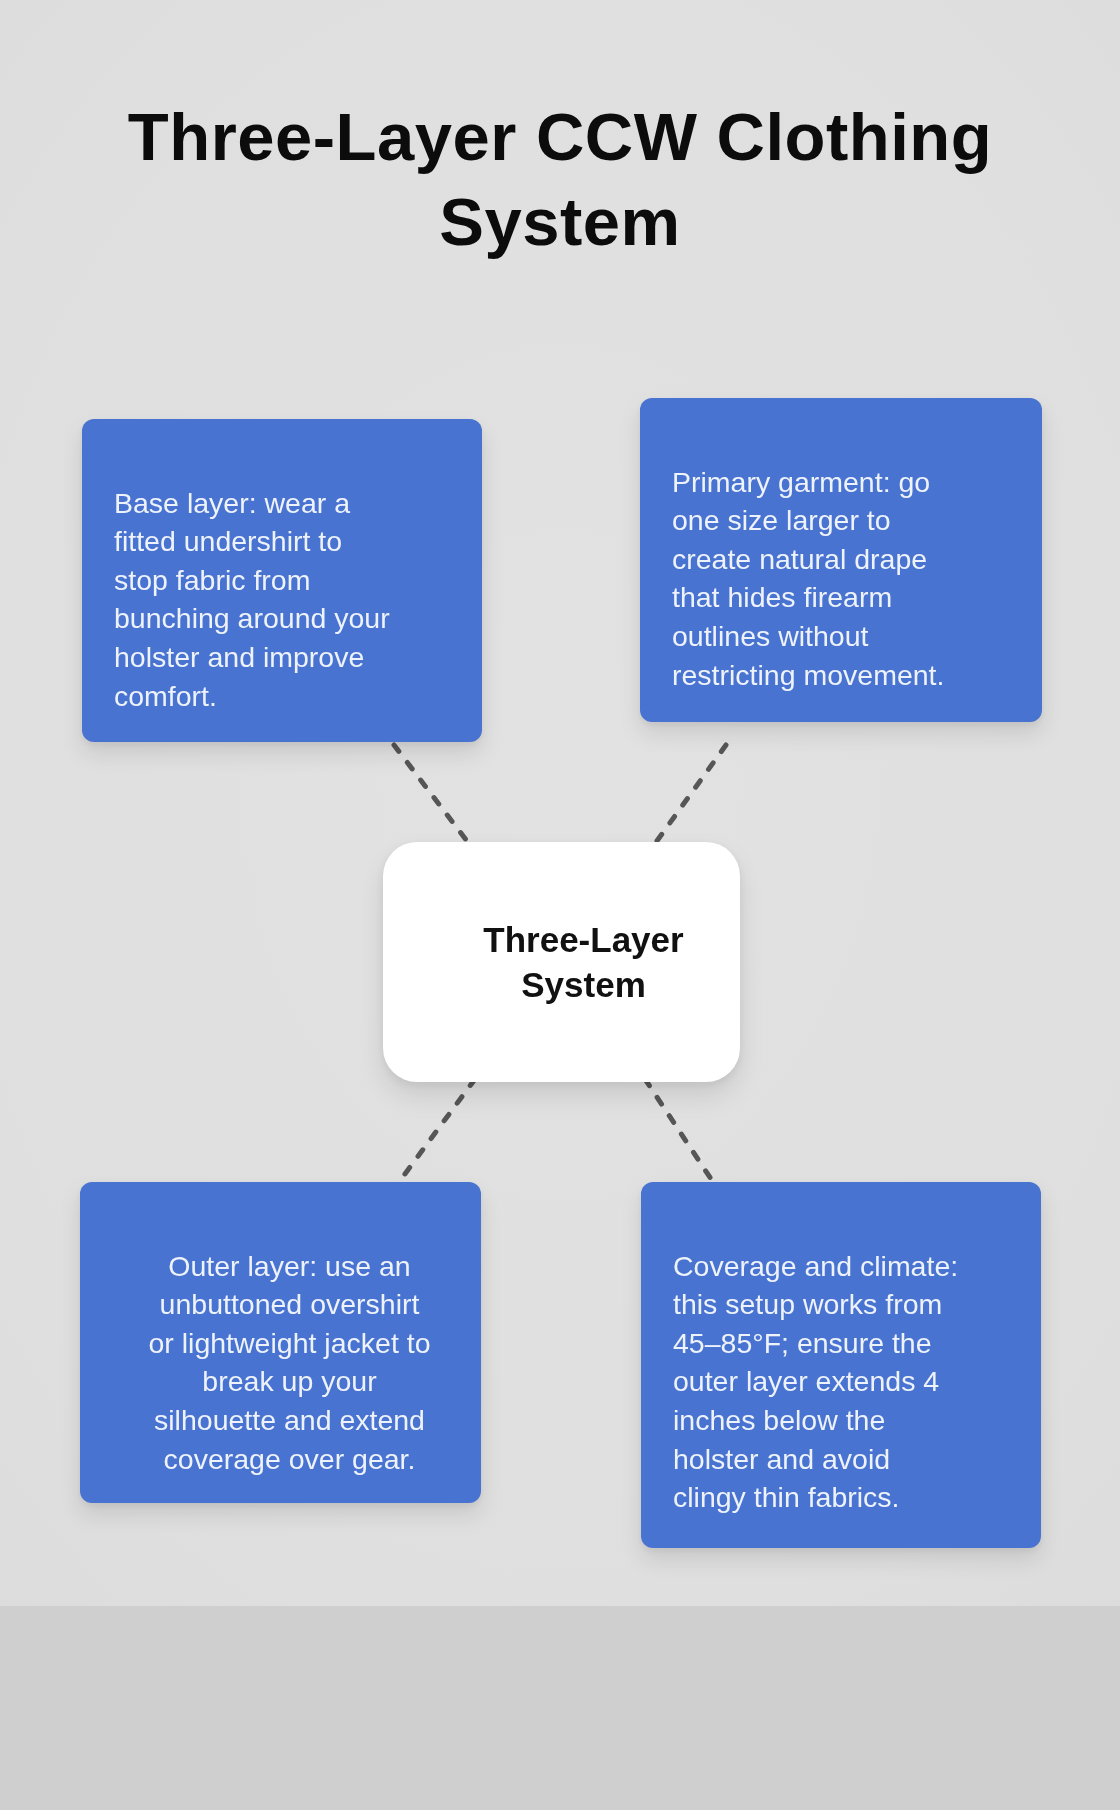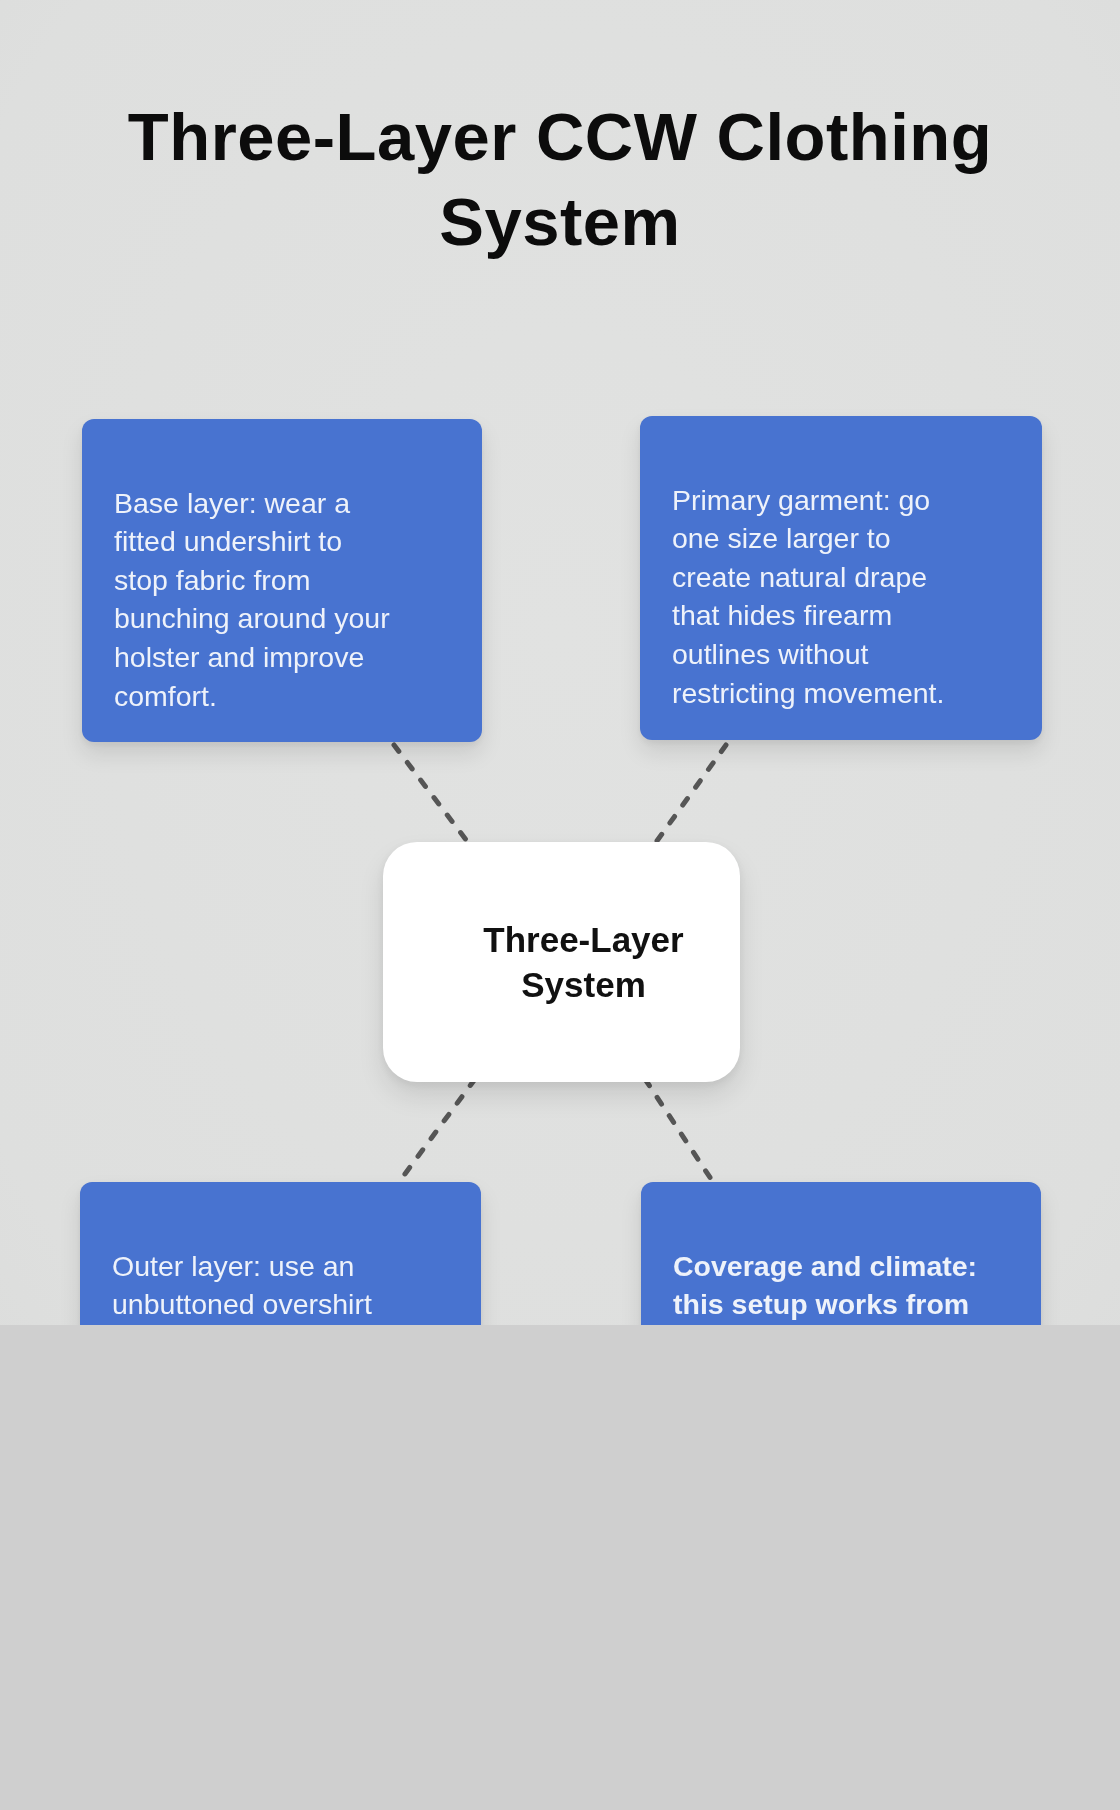--- a/index.html
+++ b/index.html
@@ -4,21 +4,21 @@
 <style>
   html, body {
     margin: 0;
     padding: 0;
     background: #cfcfcf;
     font-family: "Liberation Sans", "DejaVu Sans", sans-serif;
   }
   .canvas {
     position: relative;
     width: 1120px;
-    height: 1325px;
+    height: 1606px;
     margin: 0 auto;
     overflow: hidden;
     background:
       radial-gradient(ellipse 900px 1200px at 50% 48%, var(--background, #e2e3e2) 0%, #dedfde 75%, #dadbda 100%);
   }
   .title {
     position: absolute;
     left: 0;
     right: 0;
     top: 94px;
@@ -51,23 +51,23 @@
     color: var(--node-text, #eef2fa);
     border-radius: 12px;
     padding: 26px 14px 0 32px;
     font-size: 28.5px;
     line-height: 38.6px;
     white-space: pre-line;
     box-shadow: 0 12px 22px rgba(0,0,0,0.10), 0 3px 6px rgba(0,0,0,0.05);
   }
   .node p { margin: 0; white-space: pre-line; }
   .node-tl { left: 82px;  top: 419px;  width: 400px; height: 323px; }
-  .node-tr { left: 640px; top: 416px;  width: 402px; height: 324px; }
-  .node-bl { left: 80px;  top: 1182px; width: 401px; height: 321px; }
-  .node-br { left: 641px; top: 1182px; width: 400px; height: 366px; font-weight: bold; }
+  .node-tr { left: 640px; top: 398px;  width: 402px; height: 324px; }
+  .node-bl { left: 80px;  top: 1182px; width: 401px; height: 321px; text-align: center; }
+  .node-br { left: 641px; top: 1182px; width: 400px; height: 366px; }
   .center-node {
     position: absolute;
     left: 383px;
     top: 842px;
     width: 357px;
     height: 240px;
     box-sizing: border-box;
     background: var(--center-fill, #ffffff);
     border-radius: 34px;
     display: flex;

